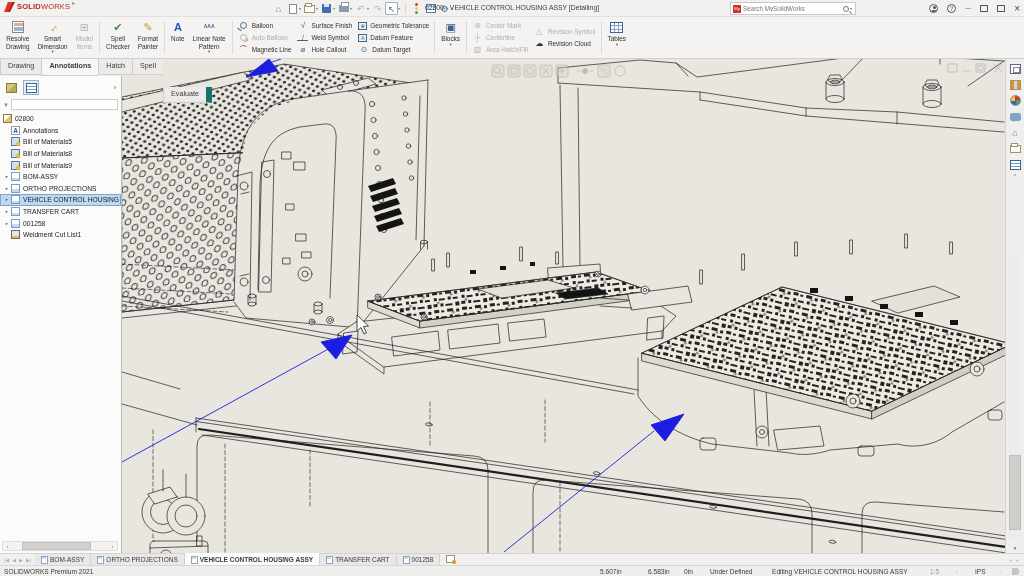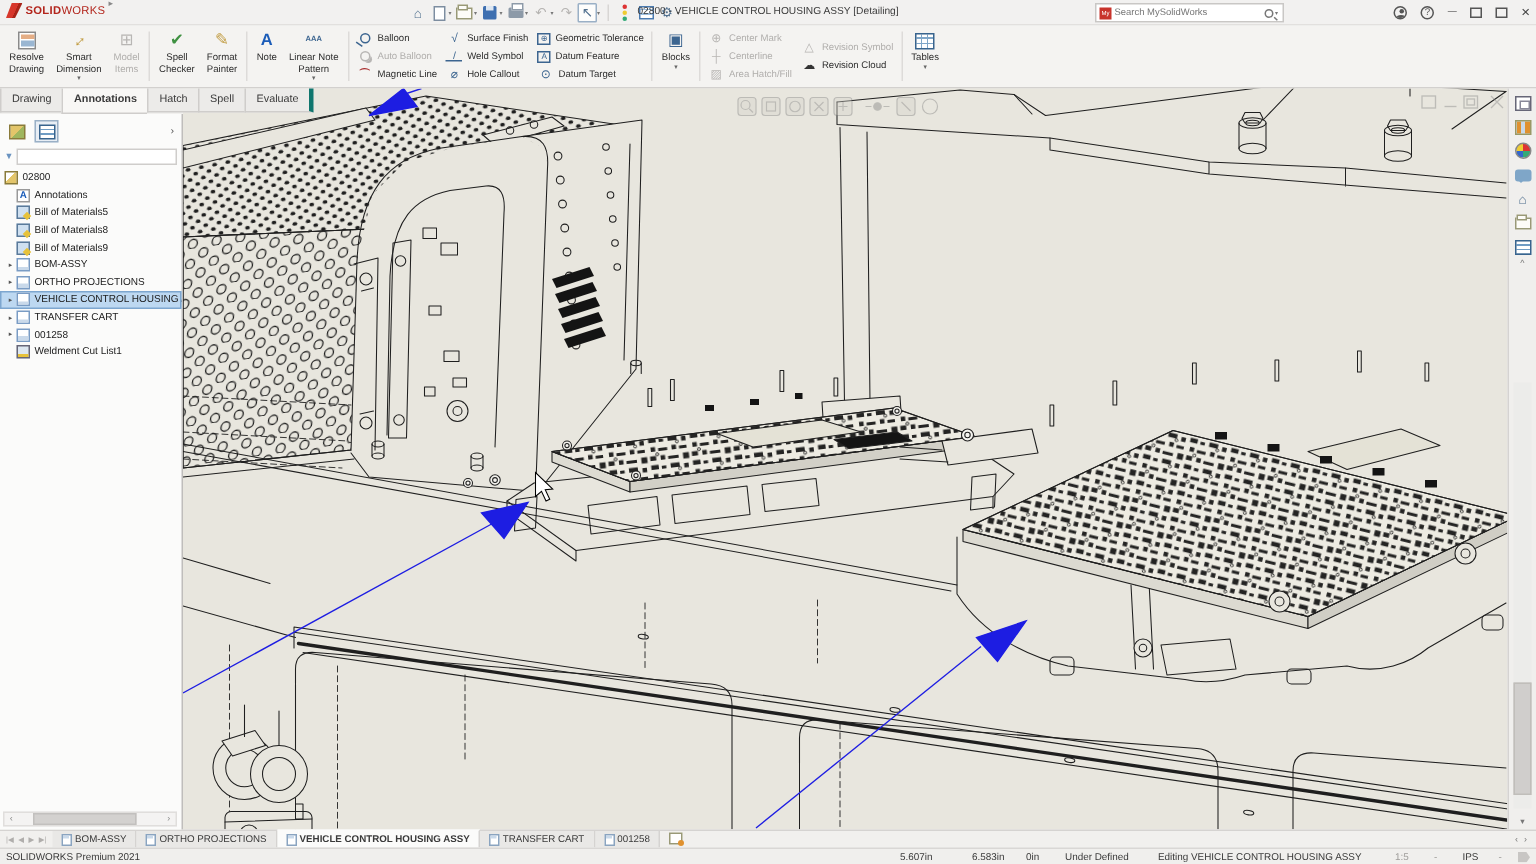--- a/index.html
+++ b/index.html
@@ -66,21 +66,21 @@
   .boxed{border:1px solid #3c6590;font-size:5.5px !important;width:9px;height:8px;}
   .ic-gold{color:#c09a3e !important;}
   .ic-green{color:#3f9142 !important;}
   .ic-tbl{width:13px;height:11px;border:1px solid #38648e;background:
      repeating-linear-gradient(90deg,transparent 0 3px,#7fa6c8 3px 4px),
      repeating-linear-gradient(0deg,#fff 0 2.5px,#7fa6c8 2.5px 3.5px);}
 
   
   #cmdtabs{position:absolute;left:0;top:59px;height:17px;display:flex;z-index:6;}
   .ctab{padding:2px 7px 0;font-size:7.2px;color:#3a3a3a;background:#ecebe9;border:1px solid #cfcdcb;border-top:none;border-right:none;height:16px;}
-  .ctab:last-child{border-right:3px solid #0f766e;}
+  .ctab:last-child{border-right:6px solid #0f766e;margin-top:28px;}
   .ctab.active{background:#f8f7f5;font-weight:bold;height:17px;}
 
   
   #panel{position:absolute;left:0;top:76px;width:122px;height:477px;background:#fbfbfa;border-right:1px solid #bfbdbb;z-index:5;}
   .phead{display:flex;align-items:center;height:21px;padding:2px 3px 0;gap:4px;}
   .ptabicon{width:16px;height:15px;display:flex;align-items:center;justify-content:center;}
   .ptabicon.sel{border:1px solid #9ab0c6;background:#e8eef5;}
   .pti1{width:11px;height:10px;background:linear-gradient(135deg,#e3c56a 50%,#9fb65e 50%);border:1px solid #8a7b3a;}
   .pti2{width:11px;height:10px;border:1px solid #38648e;background:repeating-linear-gradient(0deg,#fff 0 2px,#6f9cc4 2px 3px);}
   .pchev{margin-left:auto;font-size:7px;color:#555;padding-right:2px;}

